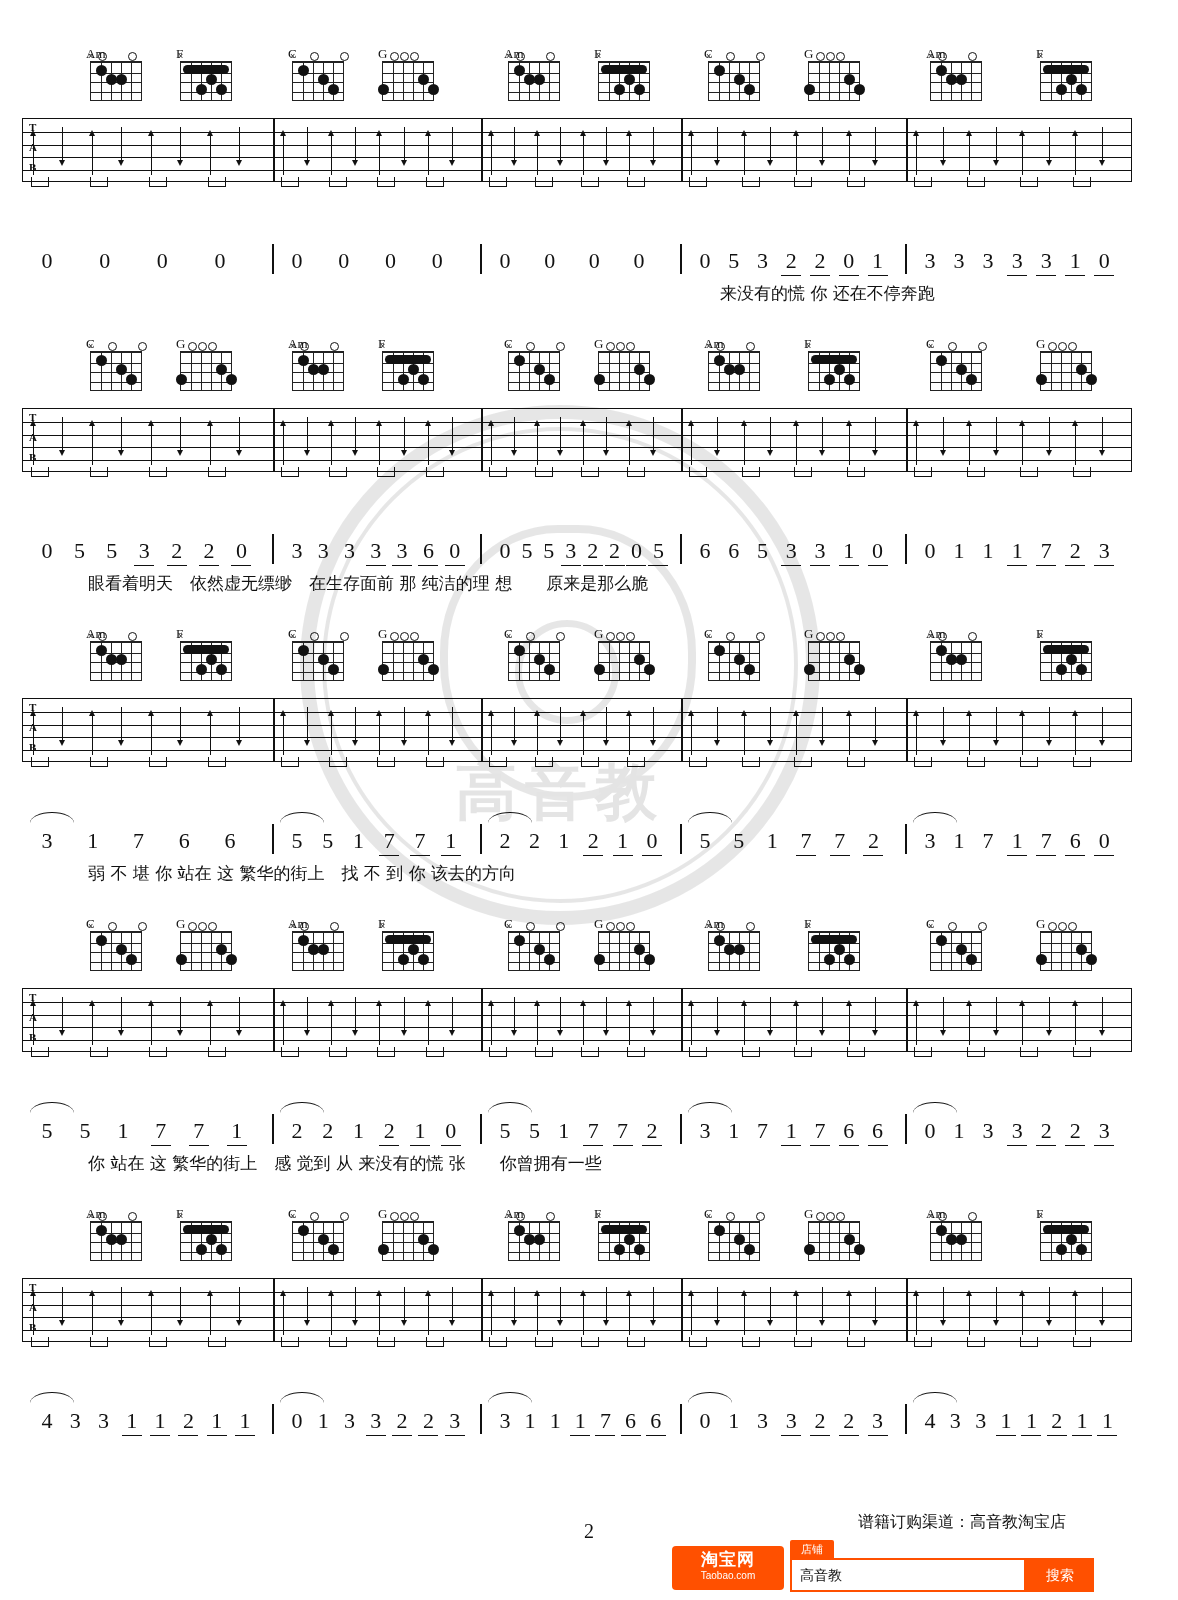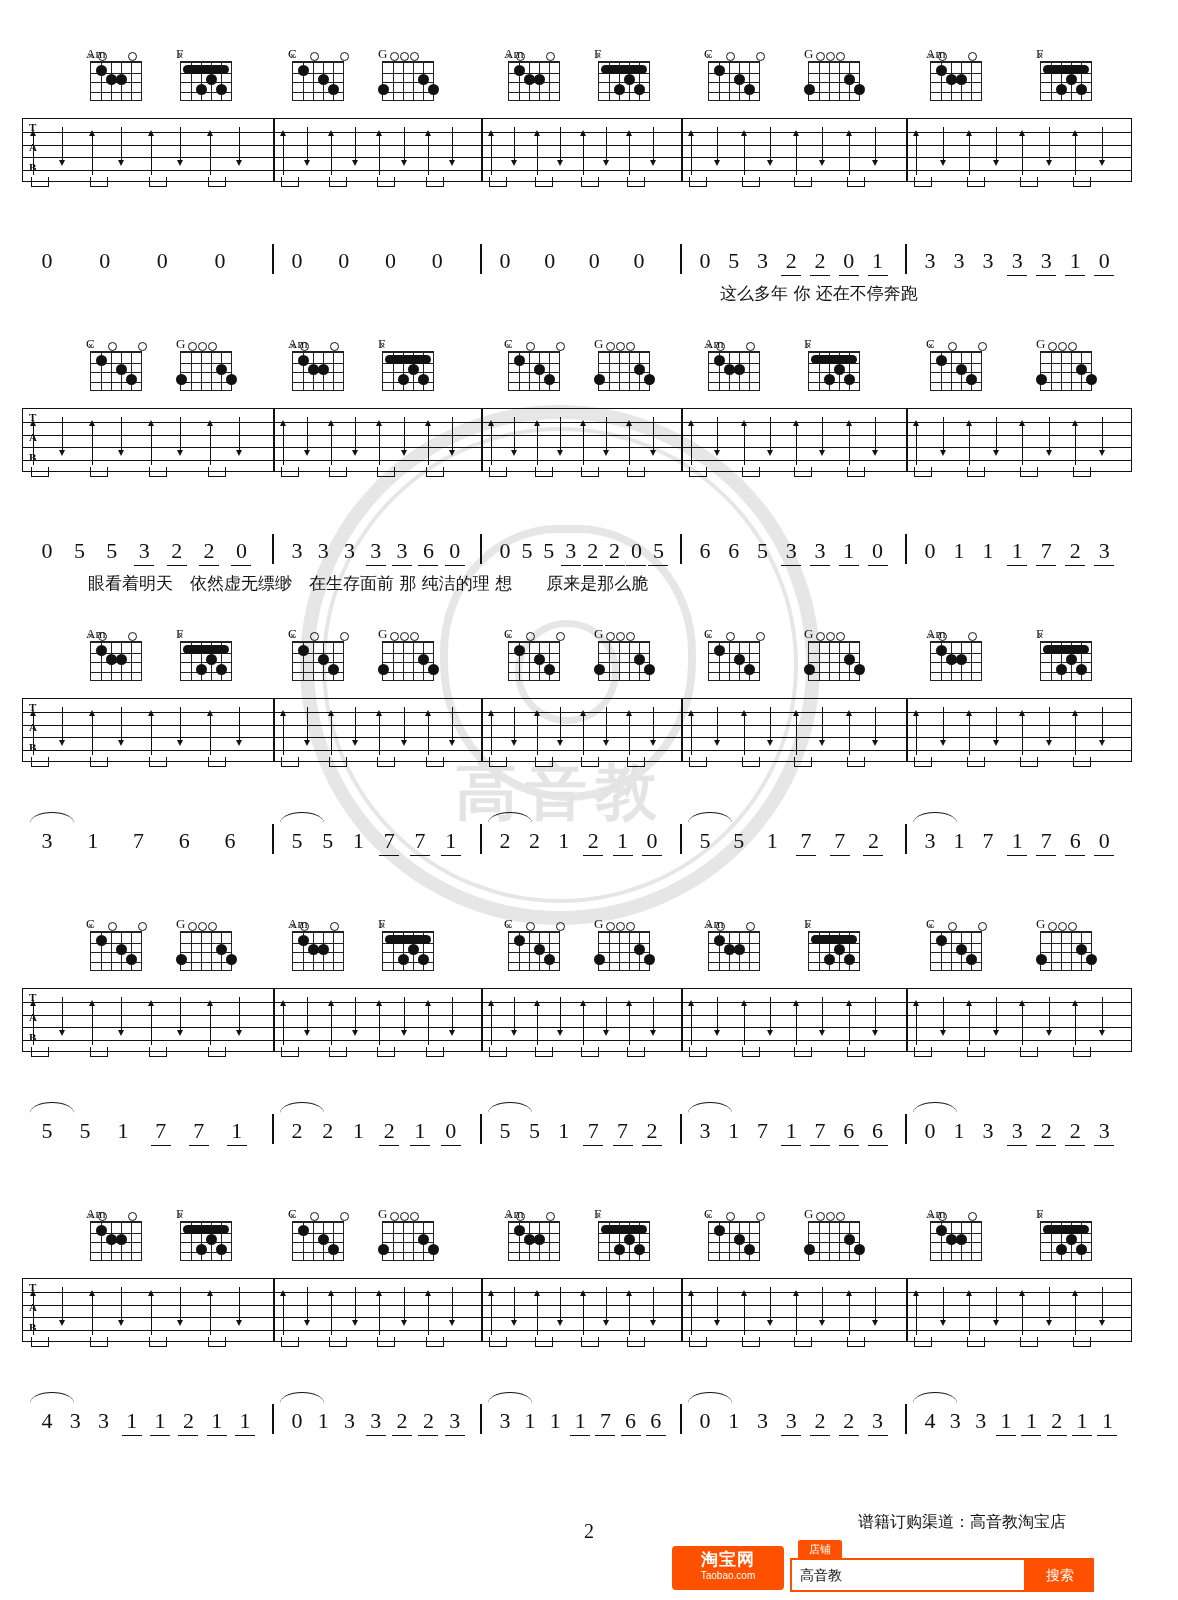--- a/index.html
+++ b/index.html
@@ -116,21 +116,21 @@
   }
   .tb-logo{
     position:absolute;left:0;top:6px;width:112px;height:44px;
     background:#ff5000;border-radius:4px;color:#fff;text-align:center;
     font-size:13px;font-weight:bold;line-height:16px;padding-top:6px;box-sizing:border-box;
   }
   .tb-logo .cn{font-size:17px;letter-spacing:1px;}
   .tb-logo .en{font-size:10px;font-weight:normal;}
   .tb-shop{
     position:absolute;left:118px;top:0px;width:44px;height:18px;background:#ff5000;
-    color:#fff;font-size:11px;text-align:center;line-height:18px;border-radius:2px 2px 0 0;margin-left:8px;
+    color:#fff;font-size:11px;text-align:center;line-height:18px;border-radius:2px 2px 0 0;
   }
   .tb-field{
     position:absolute;left:118px;top:18px;width:236px;height:34px;
     border:2px solid #ff5000;box-sizing:border-box;background:#fff;
     font-size:14px;color:#111;line-height:30px;padding-left:8px;
   }
   .tb-btn{
     position:absolute;left:354px;top:18px;width:68px;height:34px;background:#ff5000;
     color:#fff;font-size:14px;text-align:center;line-height:34px;box-sizing:border-box;
   }
@@ -427,21 +427,21 @@
           <div class="num under" style="left:837.7956204379562px">0</div>
           <div class="num under" style="left:866.5547445255474px">1</div>
           <div class="num" style="left:919px">3</div>
           <div class="num" style="left:948.051094890511px">3</div>
           <div class="num" style="left:977.1021897810219px">3</div>
           <div class="num under" style="left:1006.1532846715329px">3</div>
           <div class="num under" style="left:1035.2043795620439px">3</div>
           <div class="num under" style="left:1064.2554744525548px">1</div>
           <div class="num under" style="left:1093.3065693430658px">0</div>
         </div>
-        <div class="lyric" style="left:720px;top:236px">这么多年 你 还在不停奔跑</div>
+        <div class="lyric" style="left:720px;top:236px">来没有的慌 你 还在不停奔跑</div>
       </div>
       <div class="system" style="top:336px;height:280px">
         <div class="chordrow">
           <div class="chordbox" style="left:84px;top:0px">
             <div class="chordname">C</div>
             <div class="grid">
               <div class="v" style="left:10px"></div>
               <div class="v" style="left:20px"></div>
               <div class="v" style="left:30px"></div>
               <div class="v" style="left:40px"></div>
@@ -1022,20 +1022,21 @@
           <div class="slur" style="left:688px;top:-16px;width:44px"></div>
           <div class="num" style="left:919px">3</div>
           <div class="num" style="left:948.051094890511px">1</div>
           <div class="num" style="left:977.1021897810219px">7</div>
           <div class="num under" style="left:1006.1532846715329px">1</div>
           <div class="num under" style="left:1035.2043795620439px">7</div>
           <div class="num under" style="left:1064.2554744525548px">6</div>
           <div class="num under" style="left:1093.3065693430658px">0</div>
           <div class="slur" style="left:913px;top:-16px;width:44px"></div>
         </div>
+        <div class="lyric" style="left:88px;top:236px">弱 不 堪 你 站在 这 繁华的街上　找 不 到 你 该去的方向</div>
       </div>
       <div class="system" style="top:916px;height:280px">
         <div class="chordrow">
           <div class="chordbox" style="left:84px;top:0px">
             <div class="chordname">C</div>
             <div class="grid">
               <div class="v" style="left:10px"></div>
               <div class="v" style="left:20px"></div>
               <div class="v" style="left:30px"></div>
               <div class="v" style="left:40px"></div>
@@ -1320,20 +1321,21 @@
           <div class="slur" style="left:688px;top:-16px;width:44px"></div>
           <div class="num" style="left:919px">0</div>
           <div class="num" style="left:948.051094890511px">1</div>
           <div class="num" style="left:977.1021897810219px">3</div>
           <div class="num under" style="left:1006.1532846715329px">3</div>
           <div class="num under" style="left:1035.2043795620439px">2</div>
           <div class="num under" style="left:1064.2554744525548px">2</div>
           <div class="num under" style="left:1093.3065693430658px">3</div>
           <div class="slur" style="left:913px;top:-16px;width:44px"></div>
         </div>
+        <div class="lyric" style="left:88px;top:236px">你 站在 这 繁华的街上　感 觉到 从 来没有的慌 张　　你曾拥有一些</div>
       </div>
       <div class="system" style="top:1206px;height:280px">
         <div class="chordrow">
           <div class="chordbox" style="left:84px;top:0px">
             <div class="chordname">Am</div>
             <div class="grid">
               <div class="v" style="left:10px"></div>
               <div class="v" style="left:20px"></div>
               <div class="v" style="left:30px"></div>
               <div class="v" style="left:40px"></div>

